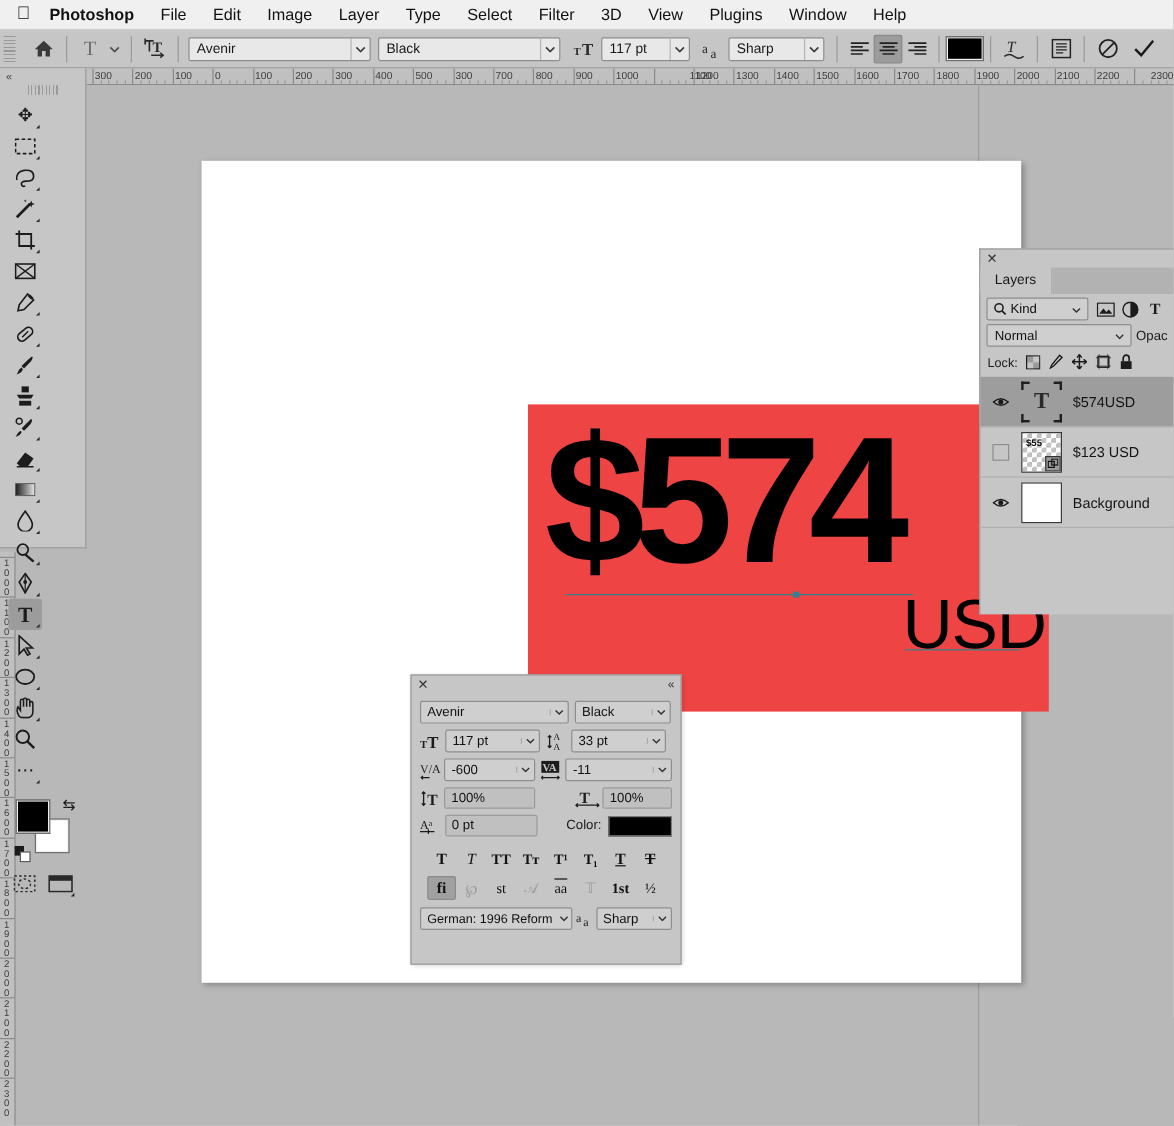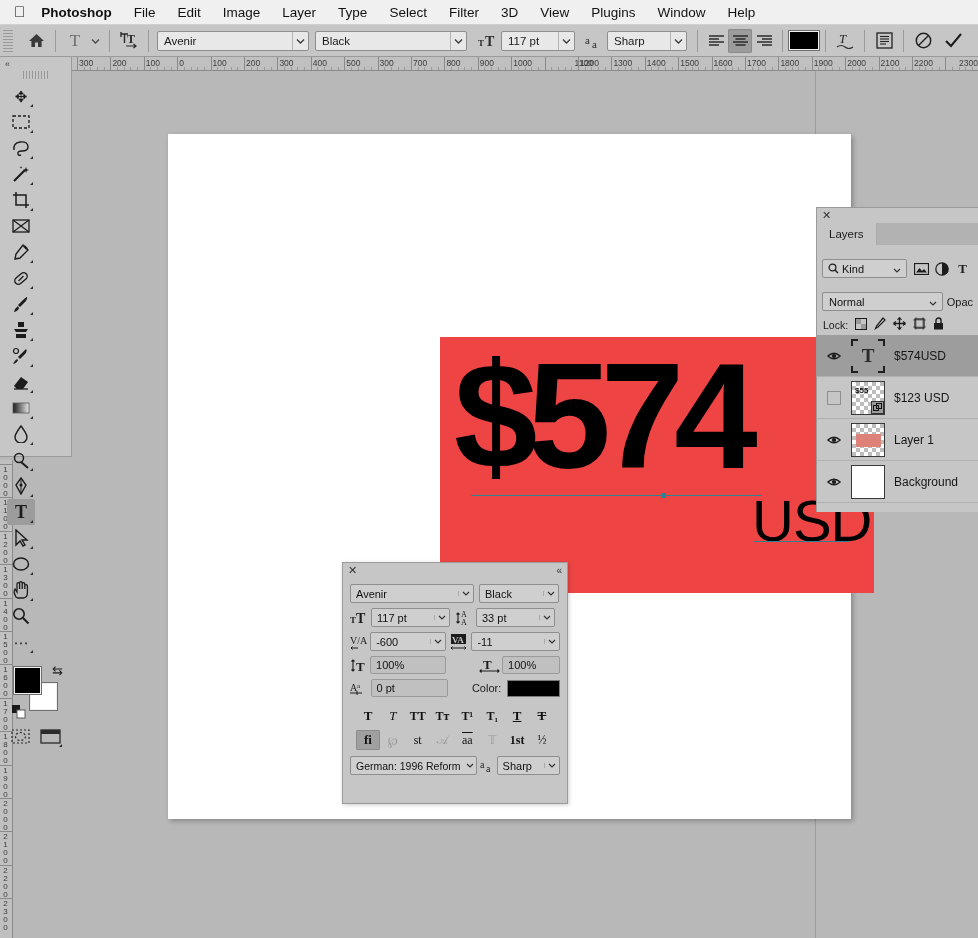--- a/index.html
+++ b/index.html
@@ -167,21 +167,21 @@
   .cp-style-btn.active { background:#a0a0a0; box-shadow: inset 0 0 0 1px #8b8b8b; }
   .cp-style-btn.dim { color:#9b9b9b; }
   .color-chip { width:54px; height:17px; background:#000; border:1px solid #7a7a7a;}
 
   
   .layers-panel {
     position:absolute; left:816px; top:207px; width:162px; height:305px;
     background:#c6c6c6; border-left:1px solid #9a9a9a; border-top:1px solid #9a9a9a;
     z-index:40;
   }
-  .lp-row-search { display:flex; align-items:center; padding: 3px 5px; margin-top: 11px; }
+  .lp-row-search { display:flex; align-items:center; padding: 3px 5px; }
   .lp-kind {
     height:19px; width:86px; background:#cfcfcf; border:1px solid #8e8e8e; border-radius:2px;
     display:flex; align-items:center; font-size:11px; color:#111;
   }
   .lp-ficon { width:21px; height:19px; display:flex; align-items:center; justify-content:center; font-size:12px; color:#1c1c1c;}
   .lp-blend {
     height:19px; flex:1; background:#cfcfcf; border:1px solid #8e8e8e; border-radius:2px;
     display:flex; align-items:center; font-size:11px; color:#111; margin-right:4px;
   }
   .lp-lock { display:flex; align-items:center; padding: 3px 6px; font-size:10.5px; color:#1a1a1a; gap:7px;}
@@ -1143,31 +1143,19 @@
           </div>
           <div class="layer-name">$123 USD</div>
         </div>
         <div class="layer-row">
           <div class="eye-cell">
             <svg width="14" height="10" viewBox="0 0 14 10">
               <path d="M0.8 5 Q7 -0.5 13.2 5 Q7 10.5 0.8 5 Z" fill="none" stroke="#1a1a1a" stroke-width="1.2"></path>
               <circle cx="7" cy="5" r="2.1" fill="#1a1a1a"></circle>
             </svg>
           </div>
-          <div class="thumb checker">
-            <span style="position:absolute;left:4px;top:10px;width:25px;height:13px;background:#dd8179;"></span>
-          </div>
-          <div class="layer-name">Layer 1</div>
-        </div>
-        <div class="layer-row">
-          <div class="eye-cell">
-            <svg width="14" height="10" viewBox="0 0 14 10">
-              <path d="M0.8 5 Q7 -0.5 13.2 5 Q7 10.5 0.8 5 Z" fill="none" stroke="#1a1a1a" stroke-width="1.2"></path>
-              <circle cx="7" cy="5" r="2.1" fill="#1a1a1a"></circle>
-            </svg>
-          </div>
           <div class="thumb" style="background: rgb(255, 255, 255);"></div>
           <div class="layer-name">Background</div>
         </div>
       </div>
   </div>
 
 </div>
 
 </body></html>

